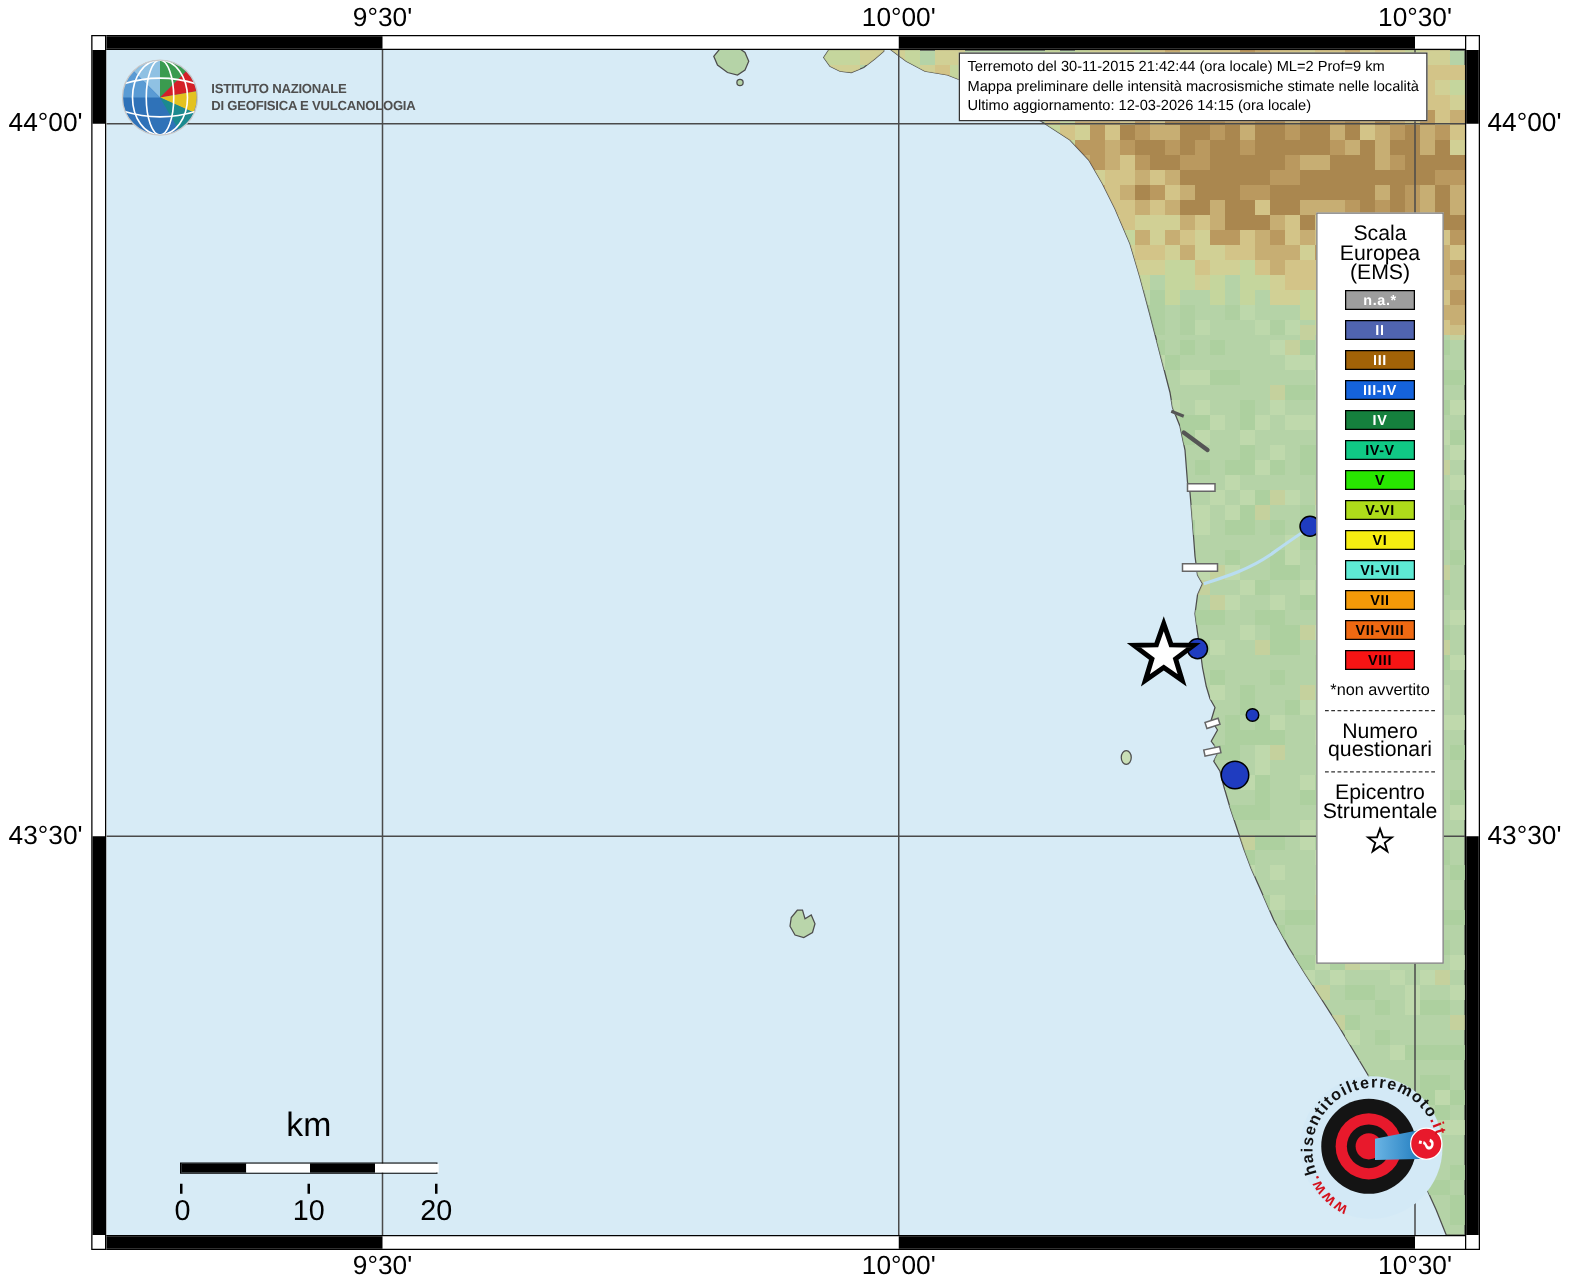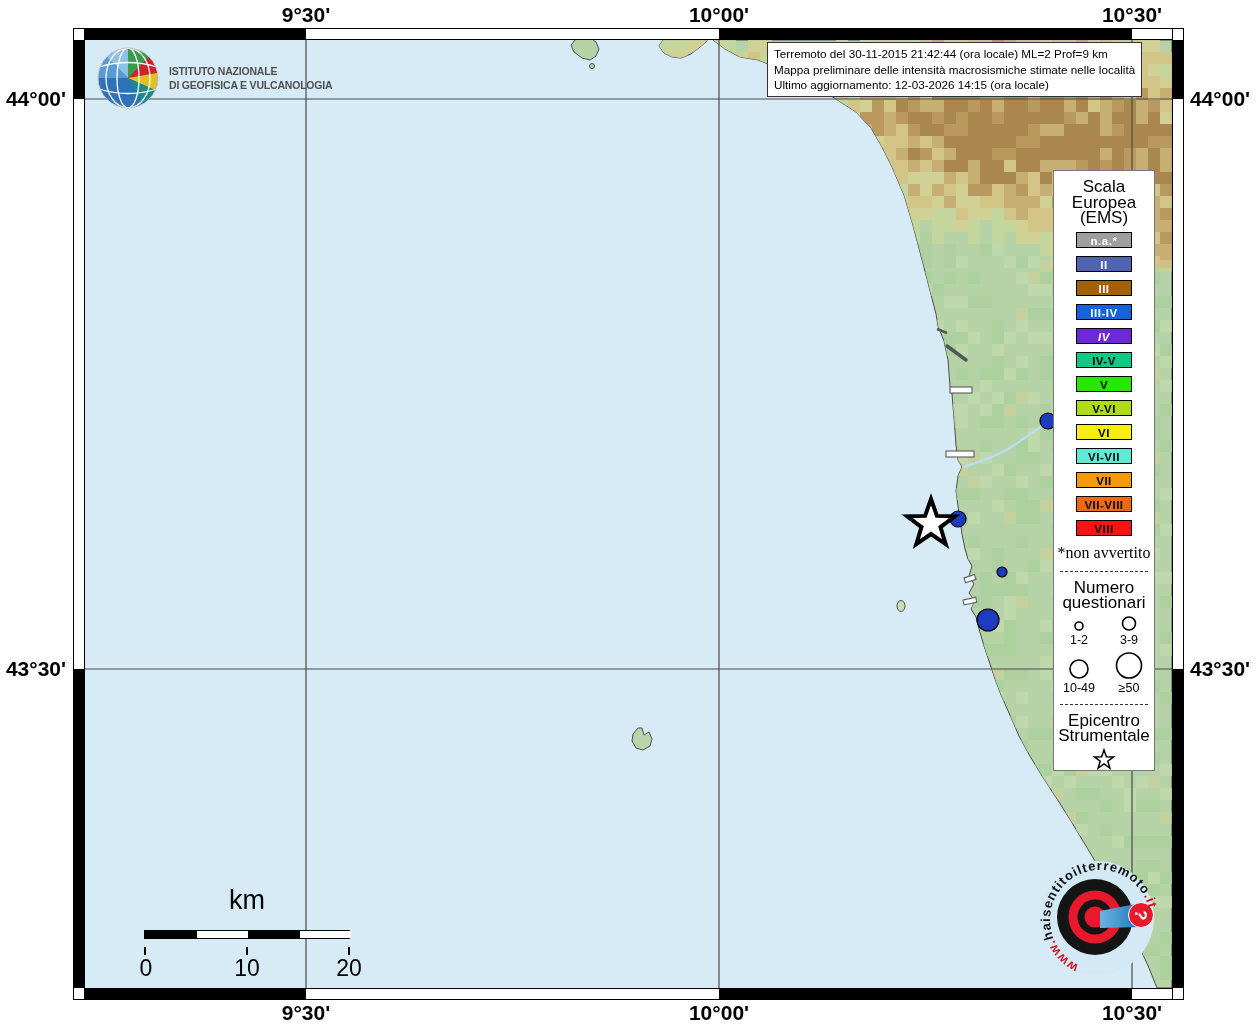--- a/index.html
+++ b/index.html
@@ -2,21 +2,21 @@
 <html><head>
 <meta charset="utf-8">
 <style>
   html,body{margin:0;padding:0;background:#fff;}
   #page{position:relative;width:1256px;height:1024px;background:#fff;overflow:hidden;
         font-family:"Liberation Sans",sans-serif;}
   
   .band{position:absolute;background:#fff;border:1px solid #000;box-sizing:border-box;z-index:5;}
   .band .bk{position:absolute;background:#000;}
   
-  .axis-label{position:absolute;font-size:21px;color:#000;white-space:nowrap;z-index:6;font-weight:bold;}
+  .axis-label{position:absolute;font-size:21px;color:#000;white-space:nowrap;z-index:6;}
   .ax-c{transform:translateX(-50%);}
   .ax-l{left:0;width:66px;text-align:right;transform:translateY(-50%);}
   .ax-r{left:1190px;transform:translateY(-50%);}
   
   #map-svg{position:absolute;left:85px;top:40px;z-index:1;}
   .grid{stroke:#4a4a4a;stroke-width:1.2;}
   .coast{stroke:#4d4d4d;stroke-width:1;}
   .river{fill:none;stroke:#b9ddf1;stroke-width:2.5;}
   .channel{fill:#fff;stroke:#666;stroke-width:1.2;}
   .hstroke{stroke:#555;stroke-width:2.5;}
@@ -27,21 +27,21 @@
   #info-box{position:absolute;left:767px;top:42px;background:#fff;border:1px solid #333;
     padding:3px 6px 3px 6px;font-size:11.7px;line-height:1.33;color:#000;z-index:6;white-space:nowrap;}
   
   #legend{position:absolute;left:1053px;top:170px;width:102px;height:601px;background:#fff;
     border:1px solid #777;box-sizing:border-box;z-index:6;text-align:center;overflow:hidden;
     padding-top:8px;}
   .legend-title-line{font-size:17px;font-weight:normal;line-height:15.5px;}
   #ems-list{margin-top:6px;}
   .ems-box{width:56px;height:16px;line-height:16px;margin:0 auto 8px auto;border:1px solid #000;
     box-sizing:border-box;font-size:11.5px;font-weight:bold;letter-spacing:.5px;}
-  #legend-footnote{margin-top:1px;font-size:16px;font-family:Liberation Serif, serif;}
+  #legend-footnote{margin-top:1px;font-size:13px;}
   .legend-divider{border:none;border-top:1.4px dashed #333;width:88px;margin:9px auto 0 auto;}
   .legend-subtitle{margin-top:8px;}
   .qgrid{display:grid;grid-template-columns:1fr 1fr;row-gap:4px;margin-top:4px;}
   .qcell{display:flex;flex-direction:column;align-items:center;justify-content:flex-end;}
   .qcircle{fill:#fff;stroke:#000;stroke-width:1.6;}
   .qlabel{font-size:12.5px;margin-top:1px;}
   #legend-star{margin-top:4px;}
   .legend-star-path{fill:#fff;stroke:#000;stroke-width:1.5;}
   
   #ingv-logo{position:absolute;left:95px;top:45px;z-index:6;display:flex;align-items:center;}
@@ -1327,60 +1327,34 @@
 
   <div id="legend">
     <div class="legend-title-line">Scala</div>
     <div class="legend-title-line">Europea</div>
     <div class="legend-title-line">(EMS)</div>
     <div id="ems-list">
         <div class="ems-box" style="background: rgb(158, 158, 158); color: rgb(255, 255, 255);">n.a.*</div>
         <div class="ems-box" style="background: rgb(80, 100, 176); color: rgb(255, 255, 255);">II</div>
         <div class="ems-box" style="background: #a16207; color: rgb(255, 255, 255);">III</div>
         <div class="ems-box" style="background: rgb(21, 99, 220); color: rgb(255, 255, 255);">III-IV</div>
-        <div class="ems-box" style="background: #6d28d9; color: rgb(255, 255, 255); font-style: italic;">IV</div>
+        <div class="ems-box" style="background: #15803d; color: rgb(255, 255, 255);">IV</div>
         <div class="ems-box" style="background: rgb(16, 201, 133); color: rgb(0, 0, 0);">IV-V</div>
         <div class="ems-box" style="background: rgb(40, 231, 0); color: rgb(0, 0, 0);">V</div>
         <div class="ems-box" style="background: rgb(174, 220, 26); color: rgb(0, 0, 0);">V-VI</div>
         <div class="ems-box" style="background: rgb(246, 237, 17); color: rgb(0, 0, 0);">VI</div>
         <div class="ems-box" style="background: #5eead4; color: rgb(0, 0, 0);">VI-VII</div>
         <div class="ems-box" style="background: rgb(244, 154, 8); color: rgb(0, 0, 0);">VII</div>
         <div class="ems-box" style="background: rgb(239, 105, 18); color: rgb(0, 0, 0);">VII-VIII</div>
         <div class="ems-box" style="background: rgb(247, 20, 20); color: rgb(0, 0, 0);">VIII</div>
       </div>
     <div id="legend-footnote">*non avvertito</div>
     <hr class="legend-divider">
     <div class="legend-title-line legend-subtitle">Numero</div>
     <div class="legend-title-line">questionari</div>
-    <div class="qgrid">
-        <div class="qcell">
-          <svg width="30" height="12">
-            <circle cx="15" cy="6" r="4" class="qcircle"></circle>
-          </svg>
-          <div class="qlabel">1-2</div>
-        </div>
-        <div class="qcell">
-          <svg width="30" height="17">
-            <circle cx="15" cy="8.5" r="6.5" class="qcircle"></circle>
-          </svg>
-          <div class="qlabel">3-9</div>
-        </div>
-        <div class="qcell">
-          <svg width="30" height="22">
-            <circle cx="15" cy="11" r="9" class="qcircle"></circle>
-          </svg>
-          <div class="qlabel">10-49</div>
-        </div>
-        <div class="qcell">
-          <svg width="30" height="29">
-            <circle cx="15" cy="14.5" r="12.5" class="qcircle"></circle>
-          </svg>
-          <div class="qlabel">≥50</div>
-        </div>
-      </div>
     <hr class="legend-divider">
     <div class="legend-title-line legend-subtitle">Epicentro</div>
     <div class="legend-title-line">Strumentale</div>
     <svg id="legend-star" width="24" height="24">
         <path d="M12.0,2.0L14.4,8.8L21.5,8.9L15.8,13.2L17.9,20.1L12.0,16.0L6.1,20.1L8.2,13.2L2.5,8.9L9.6,8.8Z" class="legend-star-path"></path>
       </svg>
   </div>
 
   <div id="ingv-logo">
     <svg width="66" height="66" viewBox="0 0 66 66">

